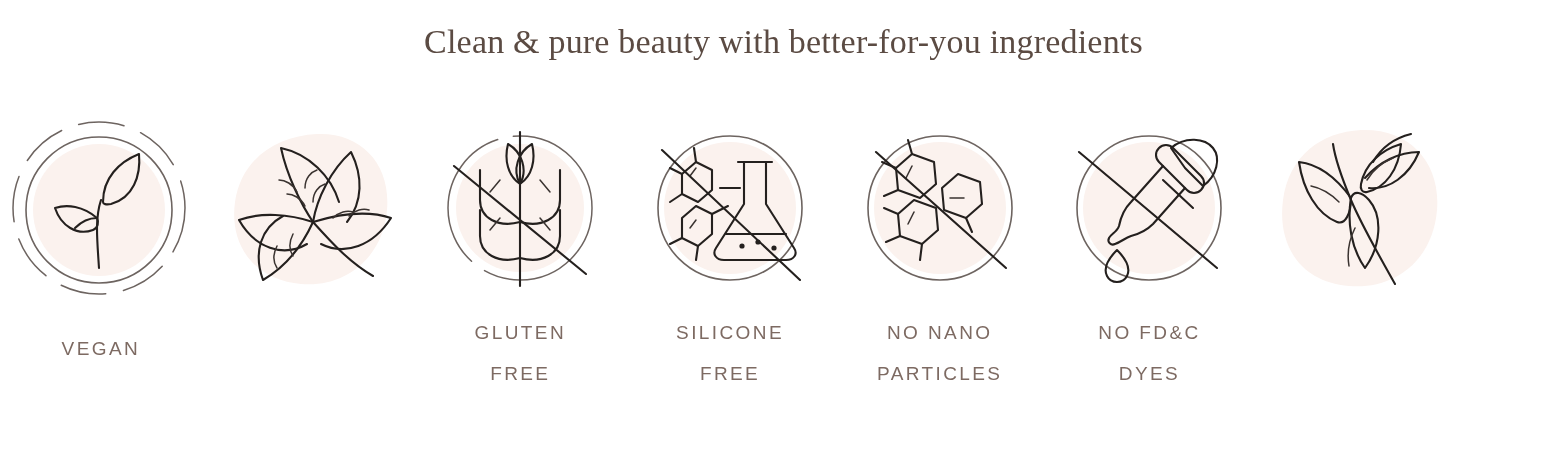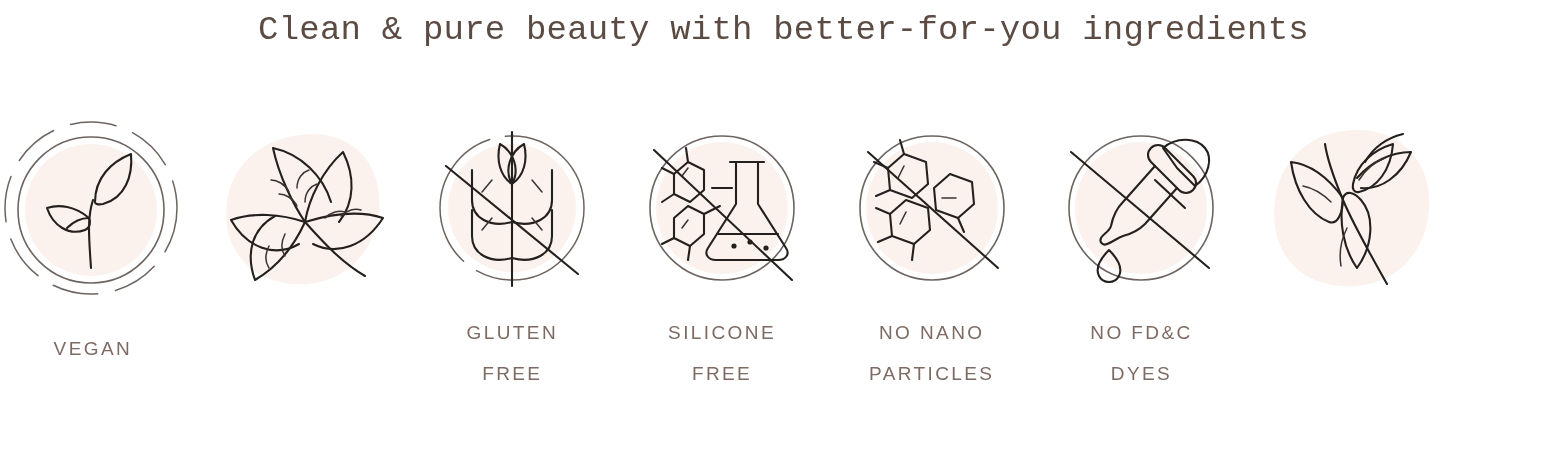--- a/index.html
+++ b/index.html
@@ -16,35 +16,35 @@
     -webkit-font-smoothing: antialiased;
   }
   .stage {
     position: relative;
     width: 1567px;
     height: 456px;
     background: #ffffff;
   }
   .headline {
     position: absolute;
-    top: 0;
+    top: 12px;
     left: 0;
     width: 1567px;
     text-align: center;
-    font-family: Liberation Mono, monospace;
+    font-family: Liberation Serif, serif;
     font-size: 34px;
     line-height: 60px;
     letter-spacing: 0.2px;
     color: #5b4b43;
     white-space: nowrap;
   }
   .badges {
     position: absolute;
     top: 118px;
-    left: 4px;
+    left: 12px;
     width: 1444px;
     height: 330px;
     display: flex;
     flex-direction: row;
     align-items: flex-start;
     justify-content: space-between;
     padding: 0 0 0 0;
     box-sizing: border-box;
   }
   .badge {

